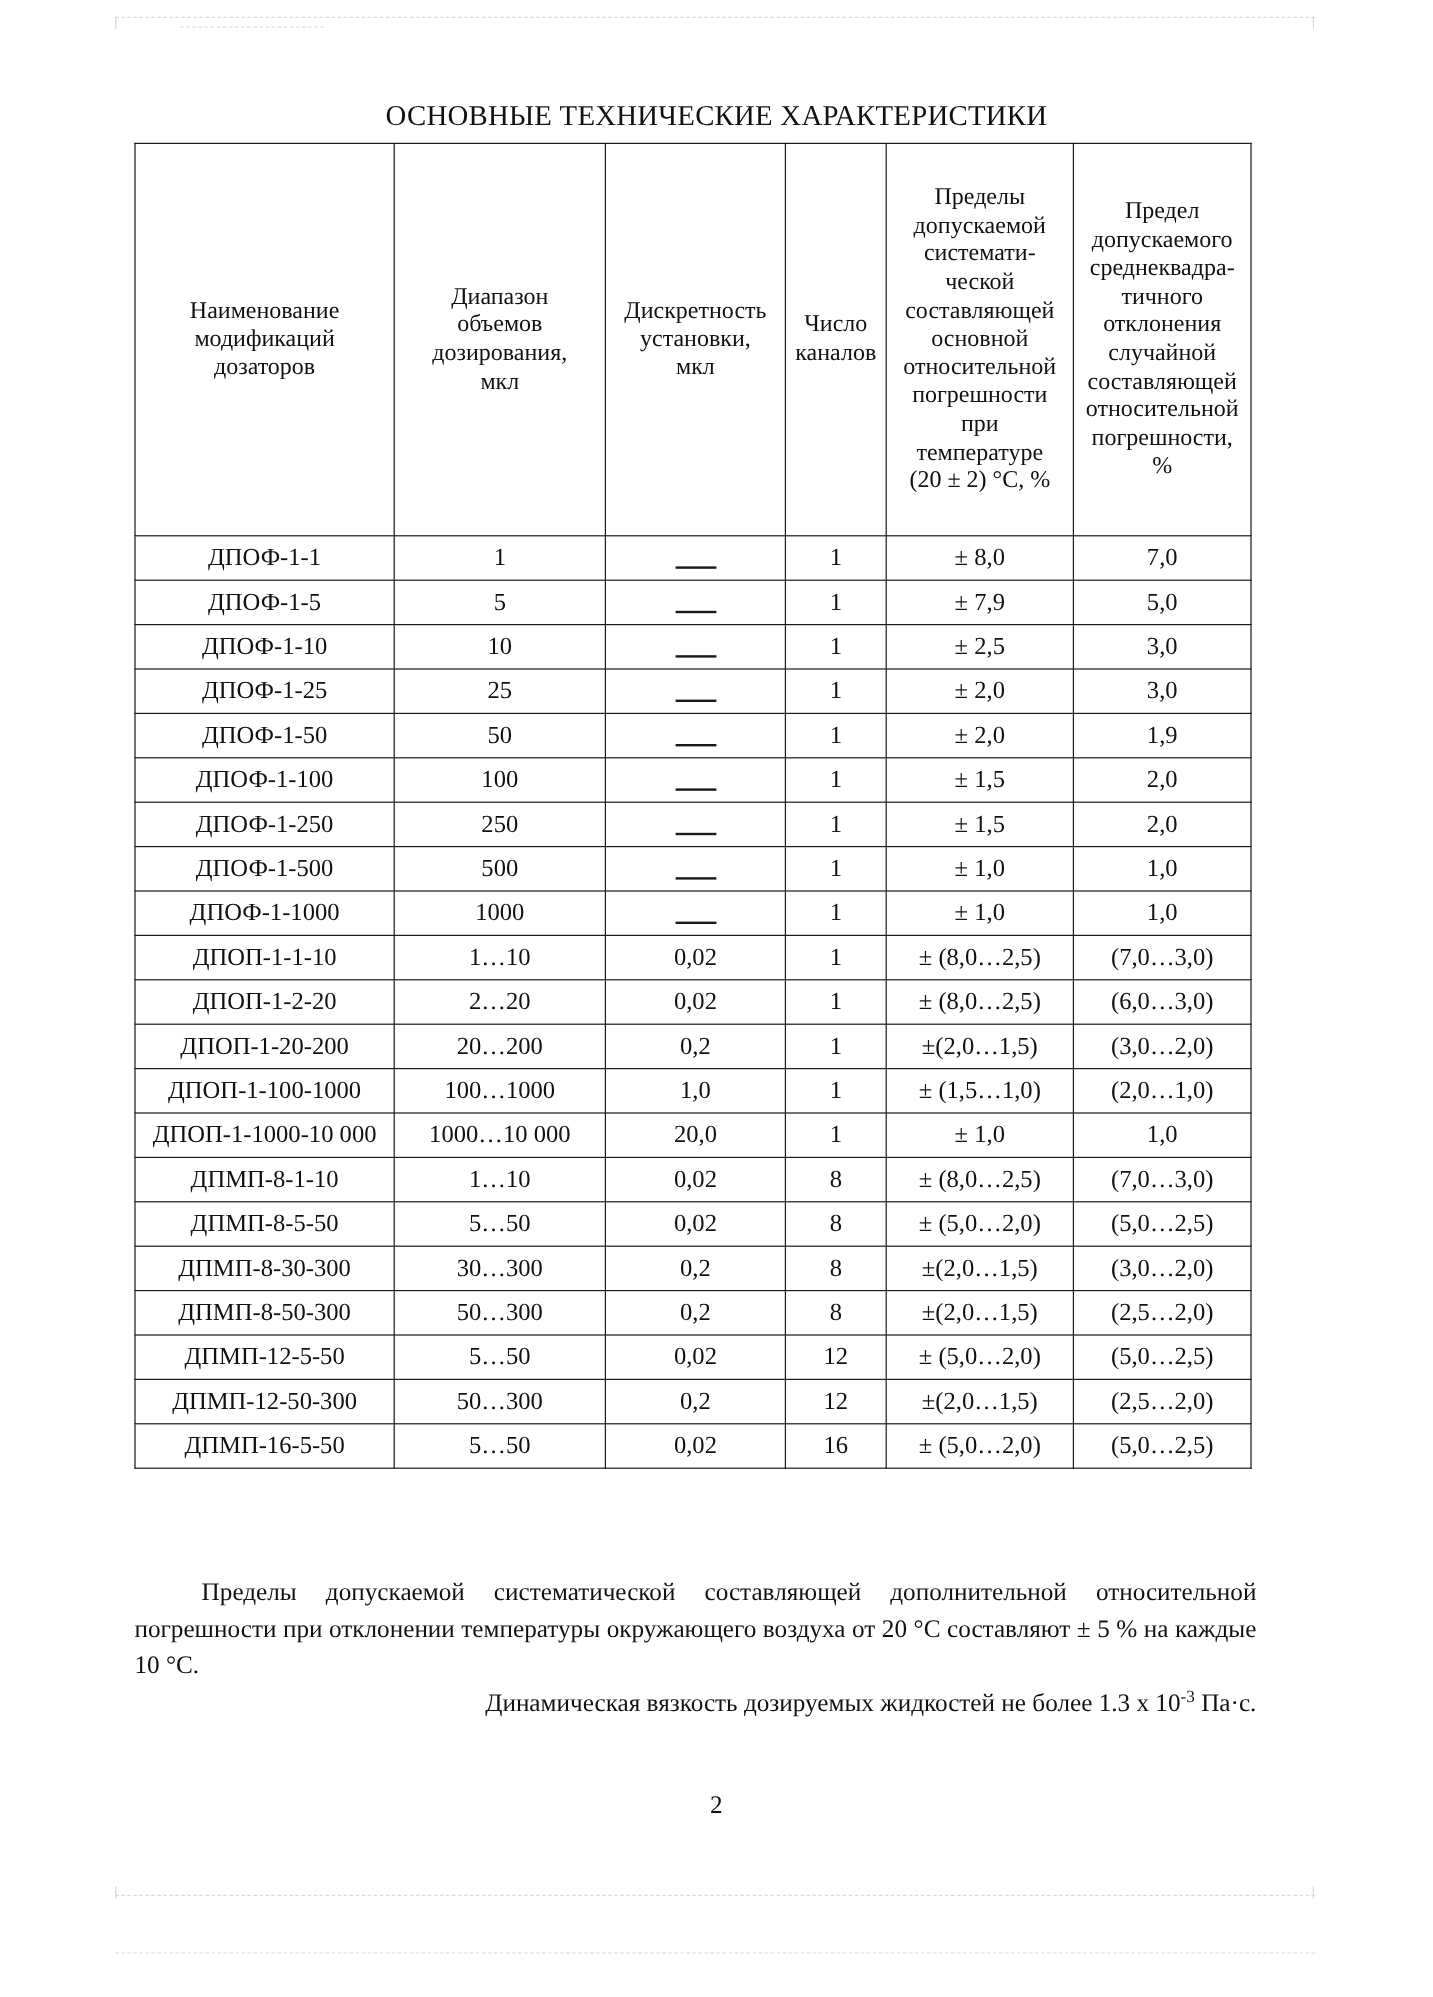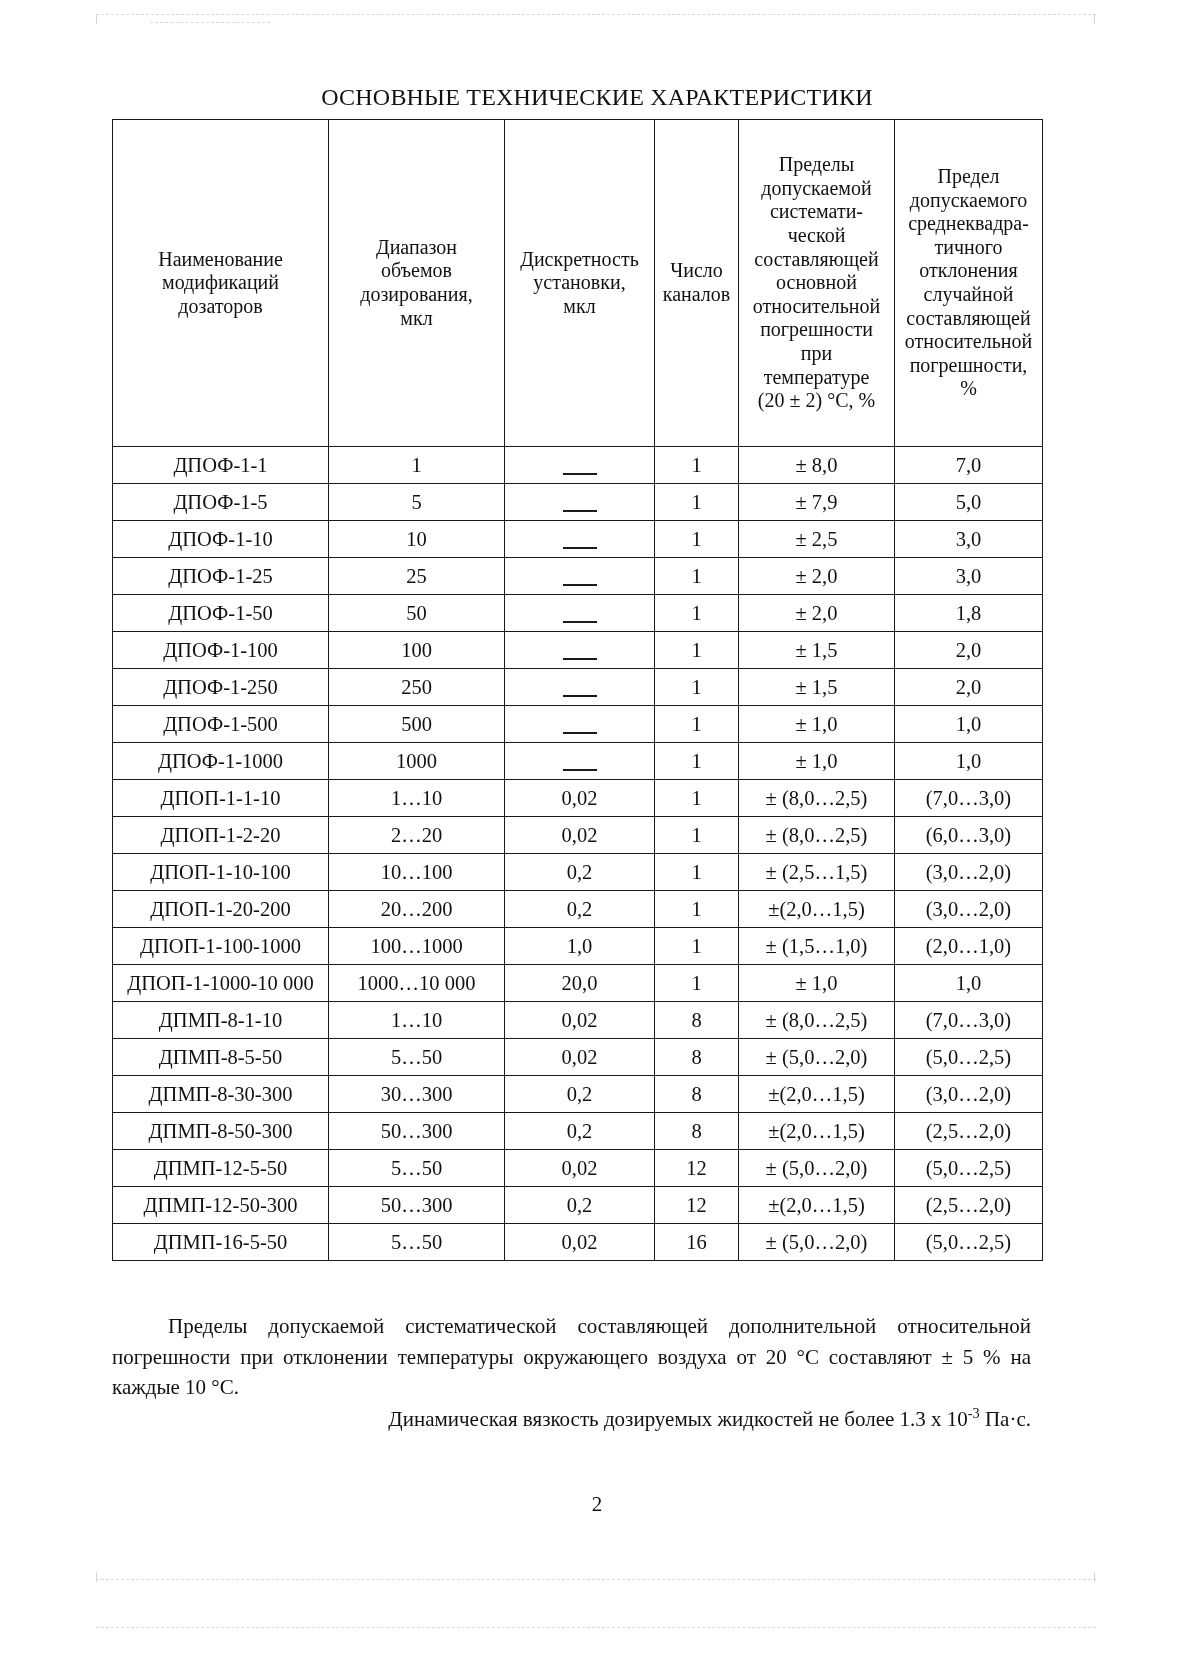--- a/index.html
+++ b/index.html
@@ -113,21 +113,21 @@
   
   .notes {
     position: absolute;
     top: 1311px;
     left: 112px;
     width: 935px;
     font-size: 21px;
     line-height: 1.46;
   }
   .notes p {
-    margin: 0 16px 1px 0;
+    margin: 0 0 1px 0;
     text-indent: 56px;
     text-align: justify;
   }
   .notes p.last { text-align: right; }
   sup { font-size: 0.68em; vertical-align: super; line-height: 0; }
 
   
   .page-number {
     position: absolute;
     top: 1492px;
@@ -244,21 +244,21 @@
             <td class="c-chan">1</td>
             <td class="c-sys">± 2,0</td>
             <td class="c-rand">3,0</td>
           </tr>
           <tr>
             <td class="c-name">ДПОФ-1-50</td>
             <td class="c-range">50</td>
             <td class="c-step"><span class="dash"></span></td>
             <td class="c-chan">1</td>
             <td class="c-sys">± 2,0</td>
-            <td class="c-rand">1,8</td>
+            <td class="c-rand">1,9</td>
           </tr>
           <tr>
             <td class="c-name">ДПОФ-1-100</td>
             <td class="c-range">100</td>
             <td class="c-step"><span class="dash"></span></td>
             <td class="c-chan">1</td>
             <td class="c-sys">± 1,5</td>
             <td class="c-rand">2,0</td>
           </tr>
           <tr>
@@ -293,28 +293,20 @@
             <td class="c-sys">± (8,0…2,5)</td>
             <td class="c-rand">(7,0…3,0)</td>
           </tr>
           <tr>
             <td class="c-name">ДПОП-1-2-20</td>
             <td class="c-range">2…20</td>
             <td class="c-step">0,02</td>
             <td class="c-chan">1</td>
             <td class="c-sys">± (8,0…2,5)</td>
             <td class="c-rand">(6,0…3,0)</td>
-          </tr>
-          <tr>
-            <td class="c-name">ДПОП-1-10-100</td>
-            <td class="c-range">10…100</td>
-            <td class="c-step">0,2</td>
-            <td class="c-chan">1</td>
-            <td class="c-sys">± (2,5…1,5)</td>
-            <td class="c-rand">(3,0…2,0)</td>
           </tr>
           <tr>
             <td class="c-name">ДПОП-1-20-200</td>
             <td class="c-range">20…200</td>
             <td class="c-step">0,2</td>
             <td class="c-chan">1</td>
             <td class="c-sys">±(2,0…1,5)</td>
             <td class="c-rand">(3,0…2,0)</td>
           </tr>
           <tr>

